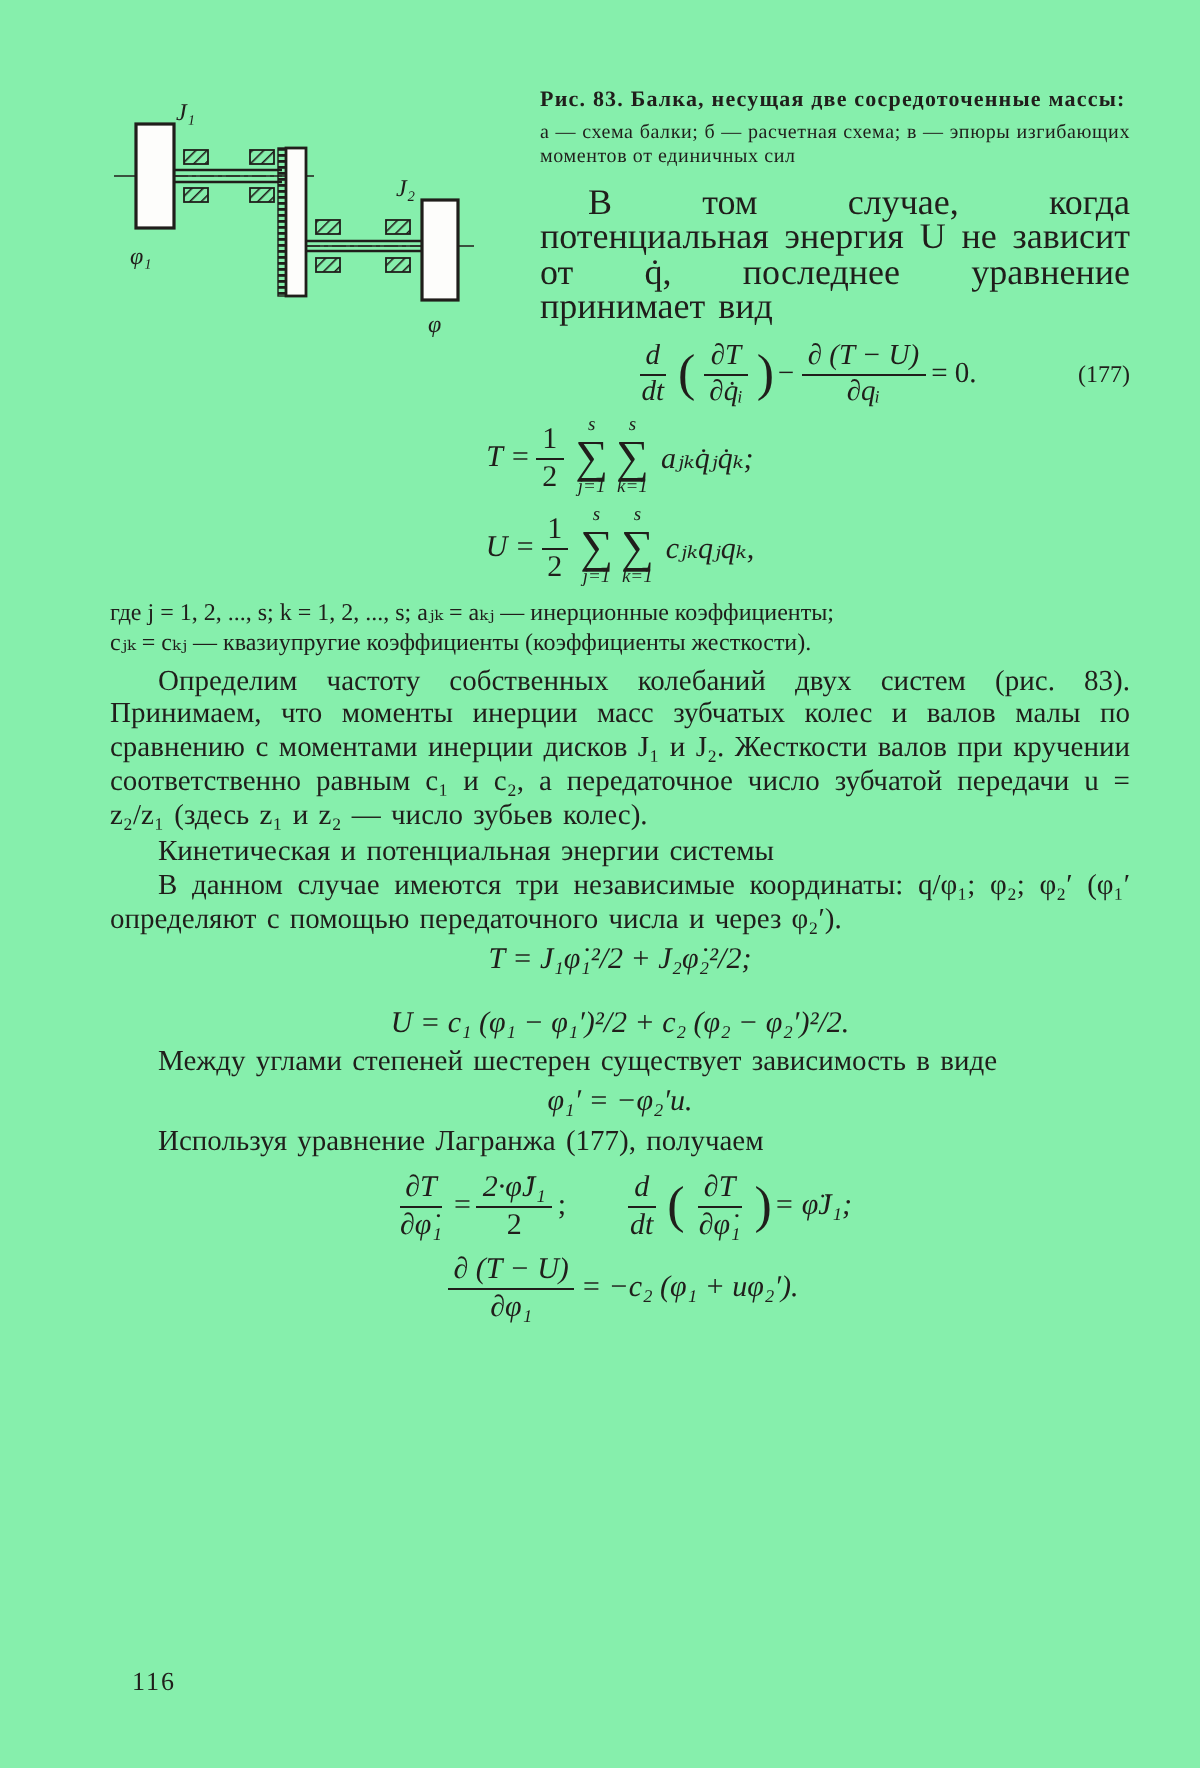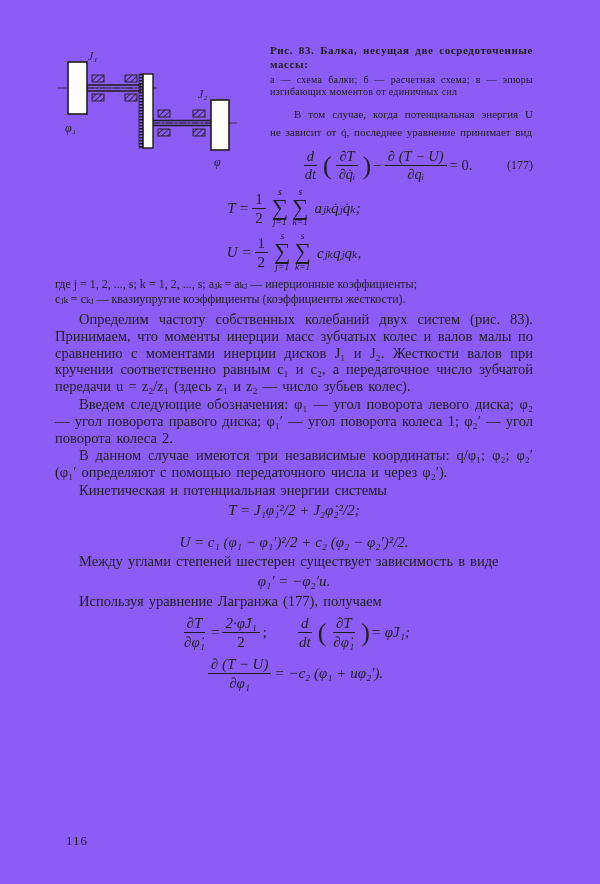--- a/index.html
+++ b/index.html
@@ -1,40 +1,40 @@
 <!DOCTYPE html>
 <html><head>
 <meta charset="utf-8">
 <style>
   html,body{margin:0;padding:0;background:#e8e8e6;}
   .page{
     position:relative;
     width:600px;height:884px;
     margin:0 auto;
-    background:#8b5cf6;
+    background:#86efac;
     color:#201e1b;
     font-family:"Liberation Serif","DejaVu Serif",serif;
     box-sizing:border-box;
-    padding:44px 67px 0 55px;
+    padding:44px 35px 0 55px;
     overflow:hidden;
   }
   
   .top-row{display:flex;gap:10px;}
   .fig-wrap{width:205px;flex:0 0 205px;}
   .right-col{flex:1;min-width:0;}
   .cap-title{
     font-weight:bold;font-size:11px;line-height:13.5px;
     letter-spacing:0.6px;text-align:justify;
   }
   .cap-sub{
     font-size:10px;line-height:12px;margin-top:3px;
     letter-spacing:0.3px;text-align:justify;
   }
   .intro{
-    font-size:11px;line-height:17.5px;
+    font-size:18px;line-height:17.5px;
     text-align:justify;text-indent:24px;
     margin:8px 0 0 0;word-spacing:2px;
   }
   
   .eq{
     display:flex;align-items:center;justify-content:center;
     font-size:15px;margin:4px 0;font-style:italic;
   }
   .eq177-row{display:flex;align-items:center;margin-top:7px;}
   .eq177-body{flex:1;display:flex;align-items:center;justify-content:center;font-size:14.5px;font-style:italic;}
@@ -200,23 +200,22 @@
     </span>
     <span style="margin-left:4px;text-align:right;">cⱼₖqⱼqₖ,</span>
   </div>
 
   <div class="where-note">
     <span>где j = 1, 2, ..., s; k = 1, 2, ..., s; aⱼₖ = aₖⱼ — инерционные коэффициенты;</span>
     <span>cⱼₖ = cₖⱼ — квазиупругие коэффициенты (коэффициенты жесткости).</span>
   </div>
 
   <p class="para">Определим частоту собственных колебаний двух систем (рис. 83). Принимаем, что моменты инерции масс зубчатых колес и валов малы по сравнению с моментами инерции дисков J₁ и J₂. Жесткости валов при кручении соответственно равным c₁ и c₂, а передаточное число зубчатой передачи u = z₂/z₁ (здесь z₁ и z₂ — число зубьев колес).</p>
-  <p class="para tight">Введем следующие обозначения: φ₁ — угол поворота левого диска; φ₂ — угол поворота правого диска; φ₁′ — угол поворота колеса 1; φ₂′ — угол поворота колеса 2.</p>
+  <p class="para tight">Кинетическая и потенциальная энергии системы</p>
   <p class="para tight">В данном случае имеются три независимые координаты: q/φ₁; φ₂; φ₂′ (φ₁′ определяют с помощью передаточного числа и через φ₂′).</p>
-  <p class="para tight">Кинетическая и потенциальная энергии системы</p>
 
   <div class="eq" style="margin:3px 0 1px 0;">
     <span>T = J₁φ̇₁²/2 + J₂φ̇₂²/2;</span>
   </div>
   <div class="eq" style="margin:15px 0 2px 0;">
     <span>U = c₁ (φ₁ − φ₁′)²/2 + c₂ (φ₂ − φ₂′)²/2.</span>
   </div>
 
   <p class="para">Между углами степеней шестерен существует зависимость в виде</p>
 

